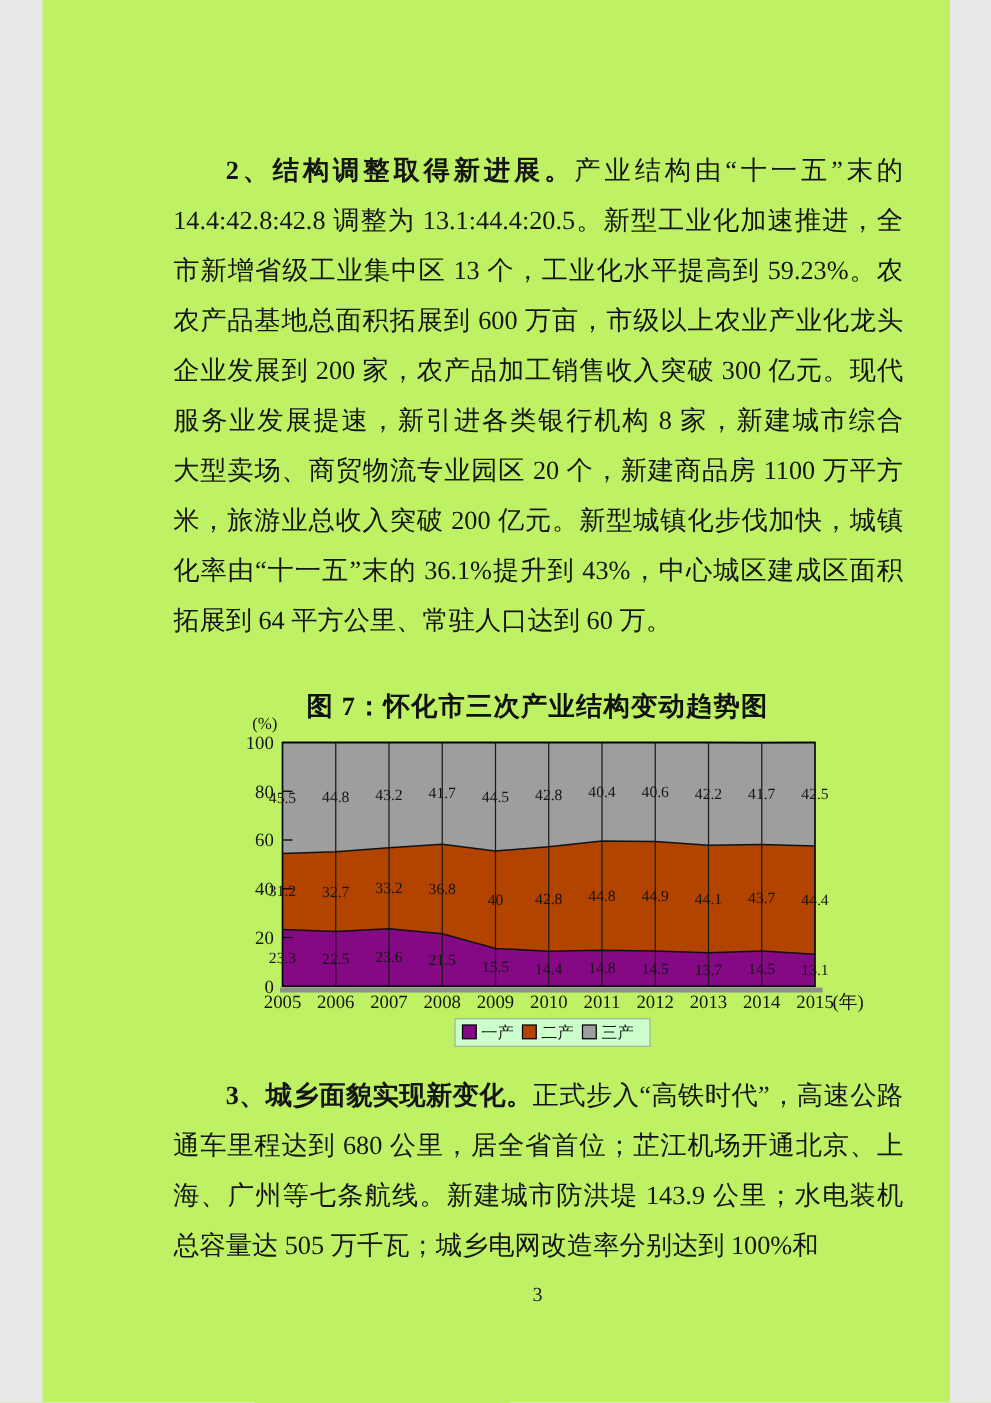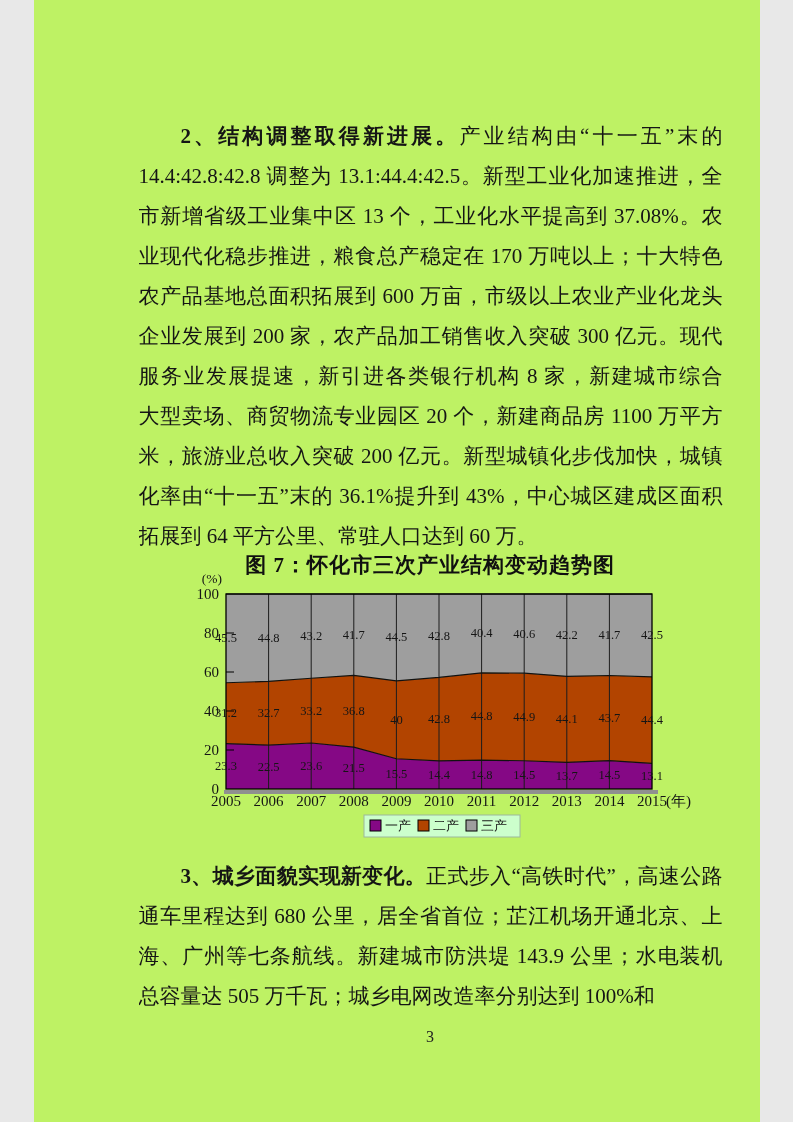--- a/index.html
+++ b/index.html
@@ -36,23 +36,22 @@
     text-align:center;font-size:16px;color:#222;
   }
 </style>
 </head>
 <body>
 
 <div class="page">
 
   <div class="para" style="top:116px;">
     <div class="tline"><span class="ind"></span><span class="lead">2、结构调整取得新进展。</span><span>产业结构由“十一五”末的</span></div>
-    <div class="tline">14.4:42.8:42.8 调整为 13.1:44.4:42.5。新型工业化加速推进，全</div>
-    <div class="tline">市新增省级工业集中区 13 个，工业化水平提高到 37.08%。农</div>
-    <div class="tline">业现代化稳步推进，粮食总产稳定在 170 万吨以上；十大特色</div>
+    <div class="tline">14.4:42.8:42.8 调整为 13.1:44.4:20.5。新型工业化加速推进，全</div>
+    <div class="tline">市新增省级工业集中区 13 个，工业化水平提高到 59.23%。农</div>
     <div class="tline">农产品基地总面积拓展到 600 万亩，市级以上农业产业化龙头</div>
     <div class="tline">企业发展到 200 家，农产品加工销售收入突破 300 亿元。现代</div>
     <div class="tline">服务业发展提速，新引进各类银行机构 8 家，新建城市综合体、</div>
     <div class="tline">大型卖场、商贸物流专业园区 20 个，新建商品房 1100 万平方</div>
     <div class="tline">米，旅游业总收入突破 200 亿元。新型城镇化步伐加快，城镇</div>
     <div class="tline">化率由“十一五”末的 36.1%提升到 43%，中心城区建成区面积</div>
     <div class="tline last">拓展到 64 平方公里、常驻人口达到 60 万。</div>
   </div>
 
   <div class="fig-title">图 7：怀化市三次产业结构变动趋势图</div>

